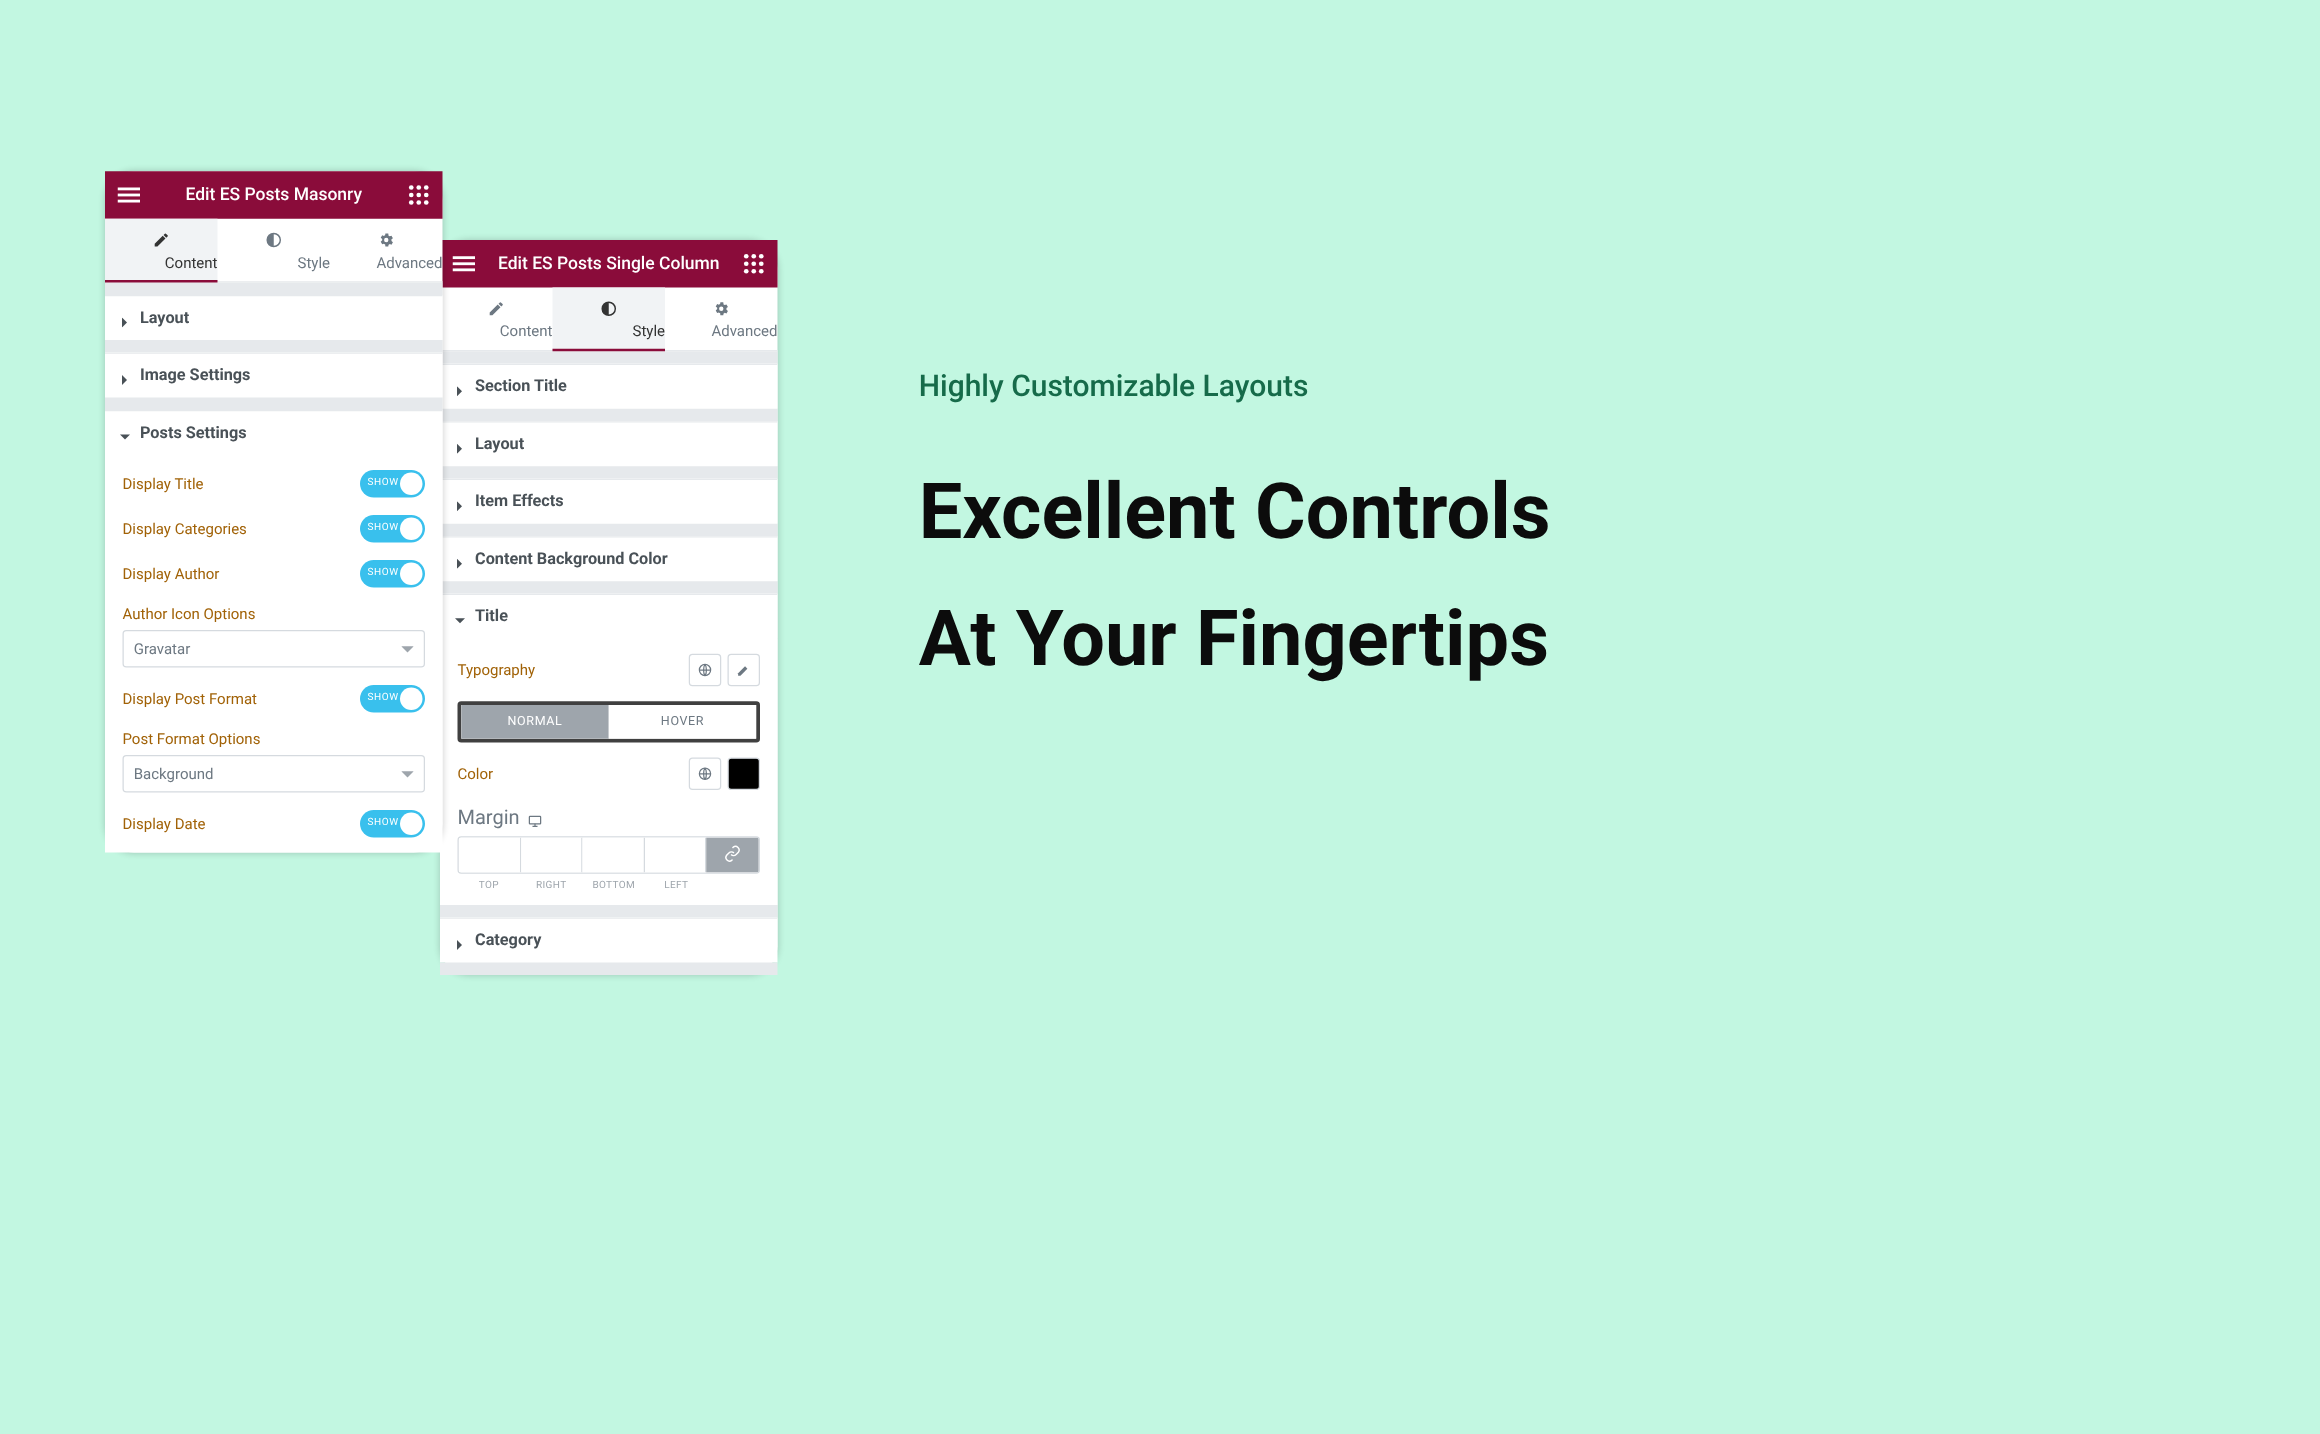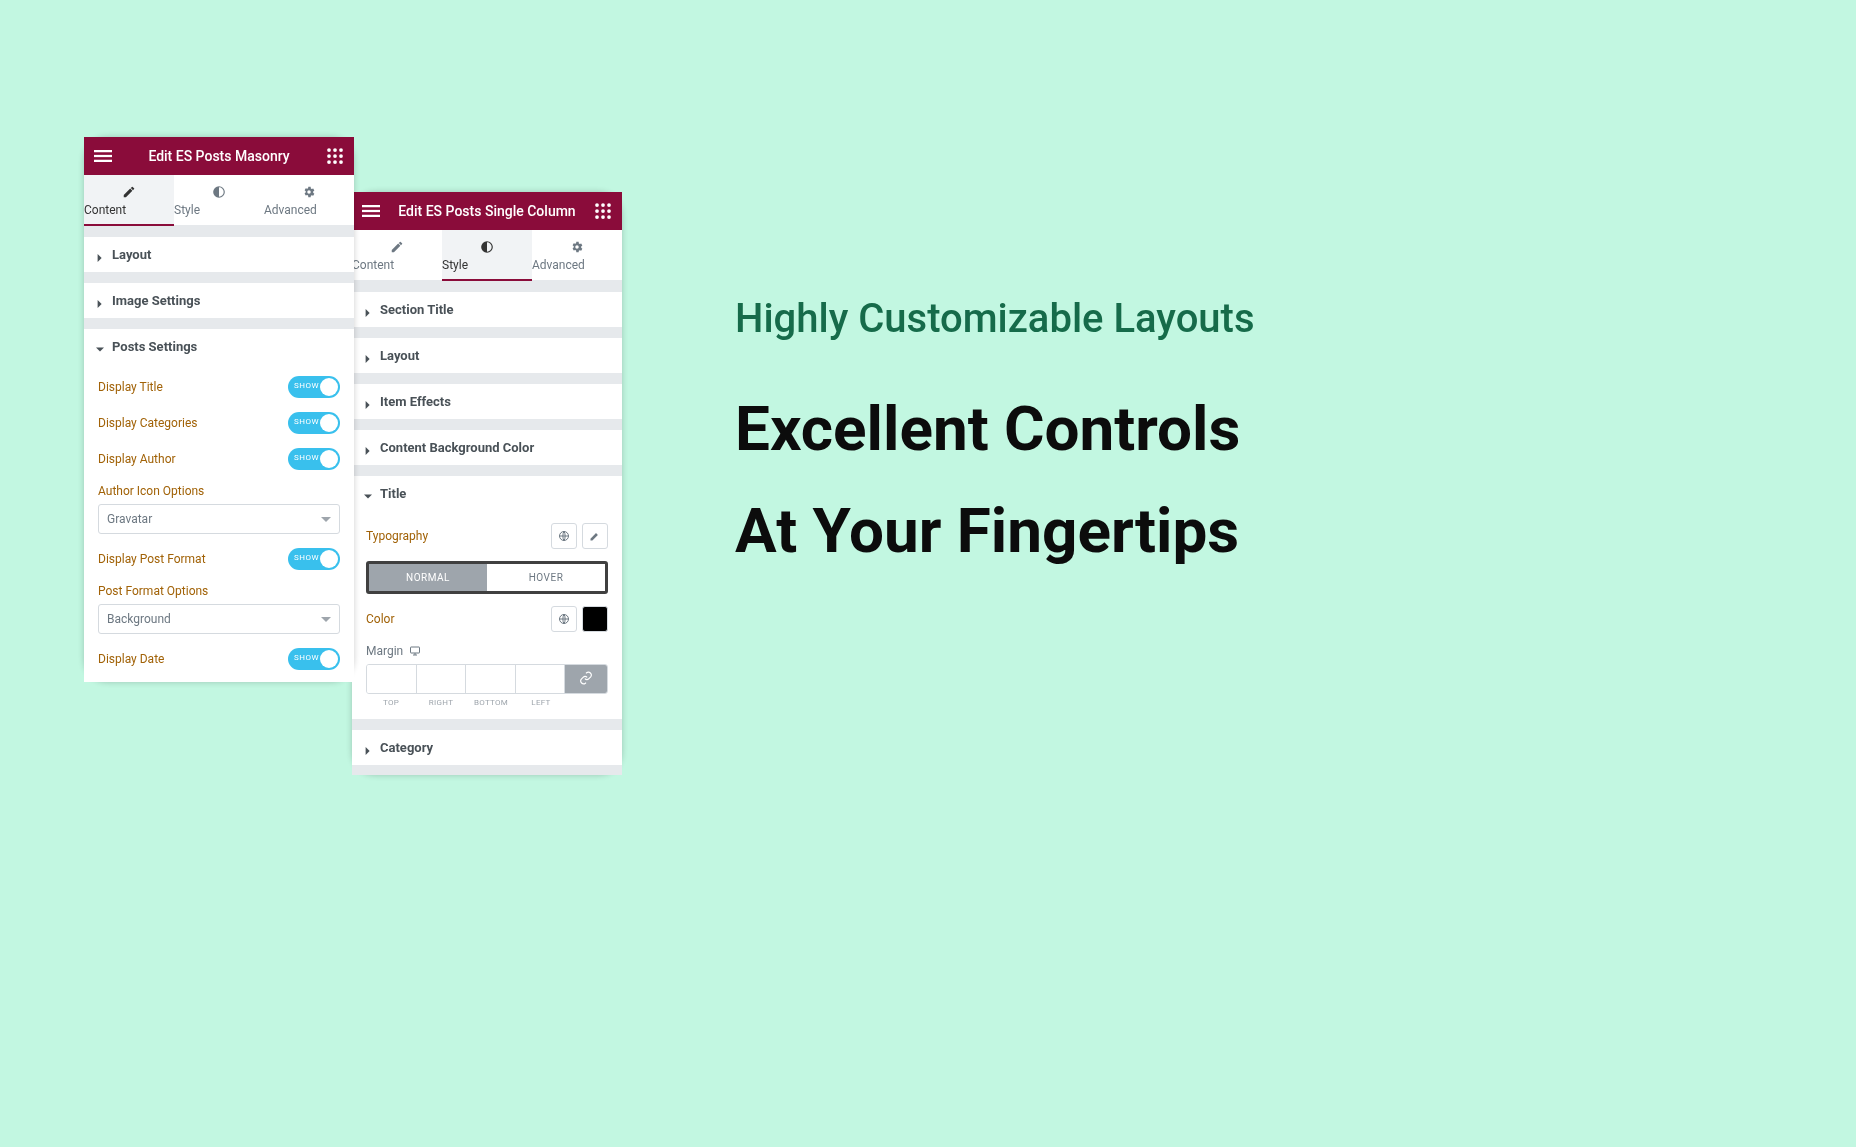--- a/index.html
+++ b/index.html
@@ -4,21 +4,21 @@
 <style>
 * { box-sizing: border-box; margin: 0; padding: 0; }
 body {
   width: 1856px; height: 1147px;
   background: #c2f7e1;
   font-family: Roboto, Arial, sans-serif;
   position: relative;
   overflow: hidden;
 }
 .hero { position: absolute; left: 735px; top: 295px; }
-.hero-sub { color: #166b4a; font-size: 40px; font-weight: 500; margin-bottom: 36px; }
+.hero-sub { color: #166b4a; font-size: 24px; font-weight: 500; margin-bottom: 36px; }
 .hero-main { color: #0c0c0c; font-size: 62px; font-weight: 700; line-height: 1.65; }
 
 .panel {
   position: absolute;
   width: 270px;
   background: #fff;
   box-shadow: 0 0 6px rgba(0,0,0,0.2);
   font-size: 12px;
   color: #6d7882;
   border-radius: 23px;
@@ -33,21 +33,21 @@
   display: flex;
   align-items: center;
   justify-content: space-between;
   padding: 0 10px;
 }
 .panel-header .title { flex: 1; text-align: center; font-size: 14px; font-weight: 500; }
 .hamburger, .grid-icon { width: 18px; height: 18px; display: inline-block; }
 .hamburger svg, .grid-icon svg, .icon svg { width: 100%; height: 100%; fill: currentColor; }
 
 .tabs { display: flex; border-bottom: 1px solid #e6e9ec; }
-.tab { flex: 1; text-align: left; padding: 10px 0 8px; color: #6d7882; cursor: pointer; }
+.tab { flex: 1; text-align: right; padding: 10px 0 8px; color: #6d7882; cursor: pointer; }
 .tab .icon { display: block; margin: 0 auto 4px; width: 14px; height: 14px; }
 .tab.active { background: #f1f3f5; color: #333; position: relative; }
 .tab.active::after { content:''; position:absolute; left:0; right:0; bottom:-1px; height:2px; background:#8A0C3A; }
 
 .sep { height: 10px; background: #e6e9ec; }
 .acc-row {
   display: flex; align-items: center;
   padding: 10px 12px;
   border-top: 1px solid #e6e9ec;
   background: #fff;
@@ -82,21 +82,21 @@
 .prop-row .icons { display:flex; gap:5px; }
 .icon-btn { width:26px; height:26px; border:1px solid #d5dadf; border-radius:3px; display:flex; align-items:center; justify-content:center; background:#fff; color:#6d7882; }
 .icon-btn .icon { width:12px; height:12px; display:inline-block; }
 
 .seg { display:flex; border:3px solid #404040; border-radius:3px; overflow:hidden; margin-bottom:12px; }
 .seg-btn { flex:1; text-align:center; padding:8px 0; font-size:10px; letter-spacing:.5px; color:#6d7882; background:#fff; }
 .seg-btn.active { background:#9ea5ac; color:#fff; }
 
 .swatch { width:26px; height:26px; border:1px solid #d5dadf; border-radius:3px; background:#000; display:inline-block; }
 
-.margin-label-row { display:flex; align-items:center; gap:6px; color:#6d7882; font-size:12px; margin-bottom:6px; }
+.margin-label-row { display:flex; align-items:center; gap:6px; color:#6d7882; font-size:16px; margin-bottom:6px; }
 .margin-label-row .icon { width:12px; height:12px; display:inline-block; }
 .margin-inputs { display:flex; border:1px solid #d5dadf; border-radius:3px; overflow:hidden; }
 .margin-inputs .cell { flex:1; height:28px; border-right:1px solid #d5dadf; background:#fff; }
 .margin-inputs .cell:last-child { border-right:none; }
 .margin-inputs .link-cell { flex:0 0 42px; background:#9ea5ac; display:flex; align-items:center; justify-content:center; color:#fff; }
 .margin-labels { display:flex; margin-top:4px; }
 .margin-labels span { flex:1; text-align:center; font-size:8px; color:#9ea5ac; letter-spacing:.3px; }
 .margin-labels span.spacer { flex:0 0 42px; }
 </style>
 </head>

